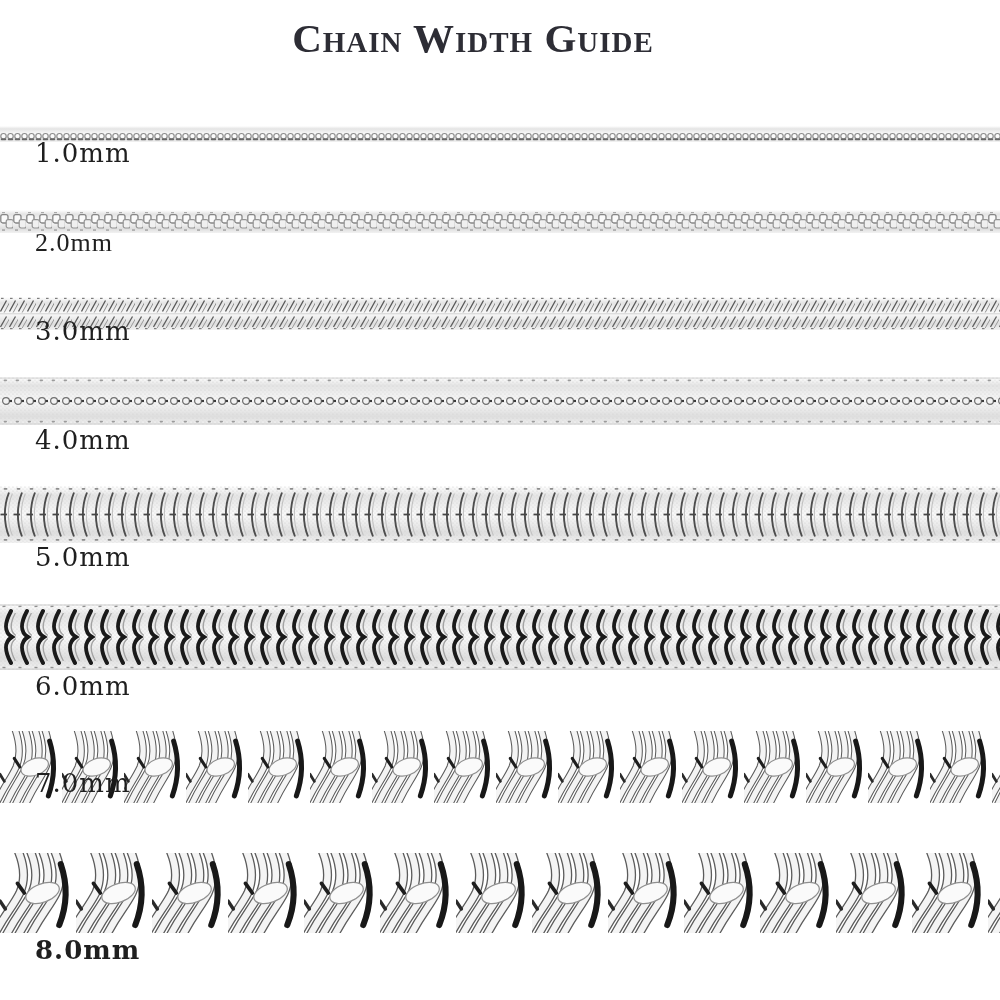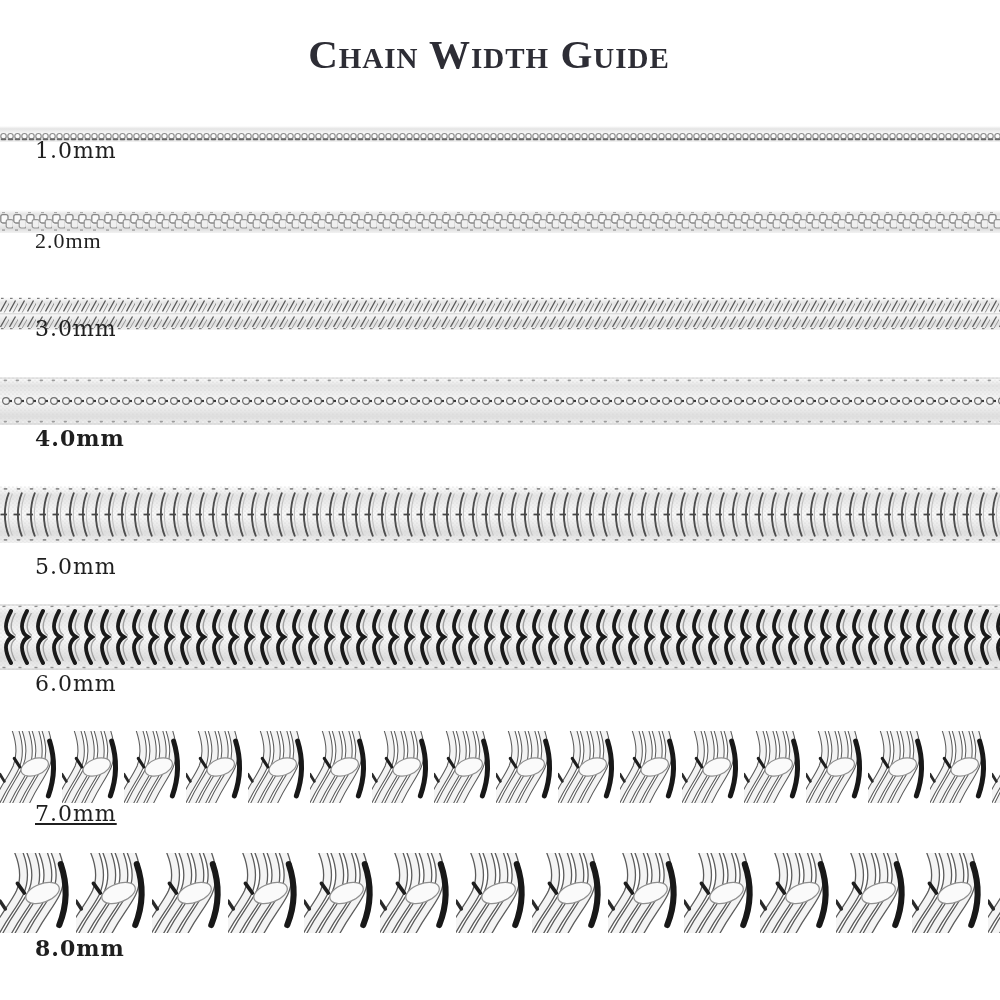--- a/index.html
+++ b/index.html
@@ -1,37 +1,37 @@
 <!DOCTYPE html>
 <html><head>
 <meta charset="utf-8">
 <style>
   html,body{margin:0;padding:0;background:#ffffff;}
   .page{
     position:relative;width:1000px;height:1000px;background:#ffffff;
     overflow:hidden;font-family:"DejaVu Serif",serif;
   }
   .title{
-    position:absolute;top:14px;left:0;width:946px;margin:16px;
+    position:absolute;top:14px;left:0;width:946px;margin:0;
     text-align:center;
     font-family:"Liberation Serif",serif;
     font-variant:small-caps;
     font-weight:700;
     font-size:41px;
     letter-spacing:1px;
     color:#2d2d35;
   }
   .chain-strip{
     position:absolute;left:0;width:1000px;overflow:hidden;
   }
   .chain-strip svg{display:block;}
   .width-label{
     position:absolute;left:35px;line-height:1;
     font-family:"DejaVu Serif",serif;
-    font-size:22px;letter-spacing:1px;color:#1f1f1f;
+    font-size:26px;letter-spacing:1px;color:#1f1f1f;
     white-space:nowrap;
   }
 </style>
 </head>
 <body>
 
 <div class="page">
   <h1 class="title">Chain Width Guide</h1>
   <div id="rows">
       <div class="chain-strip" style="top: 126px; height: 16px;">
@@ -134,21 +134,21 @@
               <path d="M9.4,24 L12.6,24" stroke="#3c3c3c" stroke-width="2.2"></path>
             </pattern>
           </defs>
           <rect width="1000" height="48" fill="url(#g3)"></rect>
           <rect width="1000" height="48" fill="url(#m3)"></rect>
           <rect width="1000" height="48" fill="url(#p3)"></rect>
           <rect y="0.6" width="1000" height="0.9" fill="#cccccc"></rect>
           <rect y="46.5" width="1000" height="0.9" fill="#cccccc"></rect>
         </svg>
       </div>
-      <div class="width-label" style="top: 427px; font-weight: bold;">4.0mm</div>
+      <div class="width-label" style="top: 427px;">4.0mm</div>
       <div class="chain-strip" style="top: 486px; height: 57px;">
         <svg width="1000" height="57" viewBox="0 0 1000 57" xmlns="http://www.w3.org/2000/svg">
           <defs>
             <linearGradient id="g4" x1="0" y1="0" x2="0" y2="1">
               <stop offset="0" stop-color="#ffffff"></stop>
               <stop offset="0.18" stop-color="#e4e4e4"></stop>
               <stop offset="0.5" stop-color="#f9f9f9"></stop>
               <stop offset="0.82" stop-color="#dedede"></stop>
               <stop offset="1" stop-color="#f2f2f2"></stop>
             </linearGradient>
@@ -162,21 +162,21 @@
               <path d="M0.5,28.5 H7" stroke="#474747" stroke-width="1.8"></path>
               <rect x="3.6" y="2" width="3.8" height="1.7" rx="0.8" fill="#8c8c8c"></rect>
               <rect x="3.6" y="53" width="3.8" height="1.7" rx="0.8" fill="#8c8c8c"></rect>
             </pattern>
           </defs>
           <rect width="1000" height="57" fill="url(#g4)"></rect>
           <rect width="1000" height="57" fill="url(#m4)"></rect>
           <rect width="1000" height="57" fill="url(#p4)"></rect>
         </svg>
       </div>
-      <div class="width-label" style="top: 556px;">5.0mm</div>
+      <div class="width-label" style="top: 544px;">5.0mm</div>
       <div class="chain-strip" style="top: 604px; height: 66px;">
         <svg width="1000" height="66" viewBox="0 0 1000 66" xmlns="http://www.w3.org/2000/svg">
           <defs>
             <linearGradient id="g5" x1="0" y1="0" x2="0" y2="1">
               <stop offset="0" stop-color="#ffffff"></stop>
               <stop offset="0.18" stop-color="#e4e4e4"></stop>
               <stop offset="0.5" stop-color="#f9f9f9"></stop>
               <stop offset="0.82" stop-color="#dedede"></stop>
               <stop offset="1" stop-color="#f2f2f2"></stop>
             </linearGradient>
@@ -226,21 +226,21 @@
               <ellipse cx="34.720000000000006" cy="36" rx="14.26" ry="8.280000000000001" transform="rotate(-20 34.720000000000006 36)" fill="#fafafa" stroke="#8f8f8f" stroke-width="1.2"></ellipse>
               <path d="M 48.36,64.8 C 54.56,47.52 55.800000000000004,30.24 49.6,10.080000000000002" stroke="#181818" stroke-width="5.0" fill="none" stroke-linecap="round"></path>
               <path d="M 14.26,27.36 l 5.58,8.64" stroke="#1d1d1d" stroke-width="3.1" stroke-linecap="round" fill="none"></path>
               <path d="M 0,43.199999999999996 l 4.340000000000001,7.2" stroke="#2a2a2a" stroke-width="2.8" stroke-linecap="round" fill="none"></path>
             </pattern>
           </defs>
           <rect width="1000" height="72" fill="#ffffff"></rect>
           <rect width="1000" height="72" fill="url(#p6)"></rect>
         </svg>
       </div>
-      <div class="width-label" style="top: 803px; text-decoration: underline;">7.0mm</div>
+      <div class="width-label" style="top: 770px;">7.0mm</div>
       <div class="chain-strip" style="top: 853px; height: 80px;">
         <svg width="1000" height="80" viewBox="0 0 1000 80" xmlns="http://www.w3.org/2000/svg">
           <defs>
             <linearGradient id="g7" x1="0" y1="0" x2="0" y2="1">
               <stop offset="0" stop-color="#ffffff"></stop>
               <stop offset="0.18" stop-color="#e4e4e4"></stop>
               <stop offset="0.5" stop-color="#f9f9f9"></stop>
               <stop offset="0.82" stop-color="#dedede"></stop>
               <stop offset="1" stop-color="#f2f2f2"></stop>
             </linearGradient>

